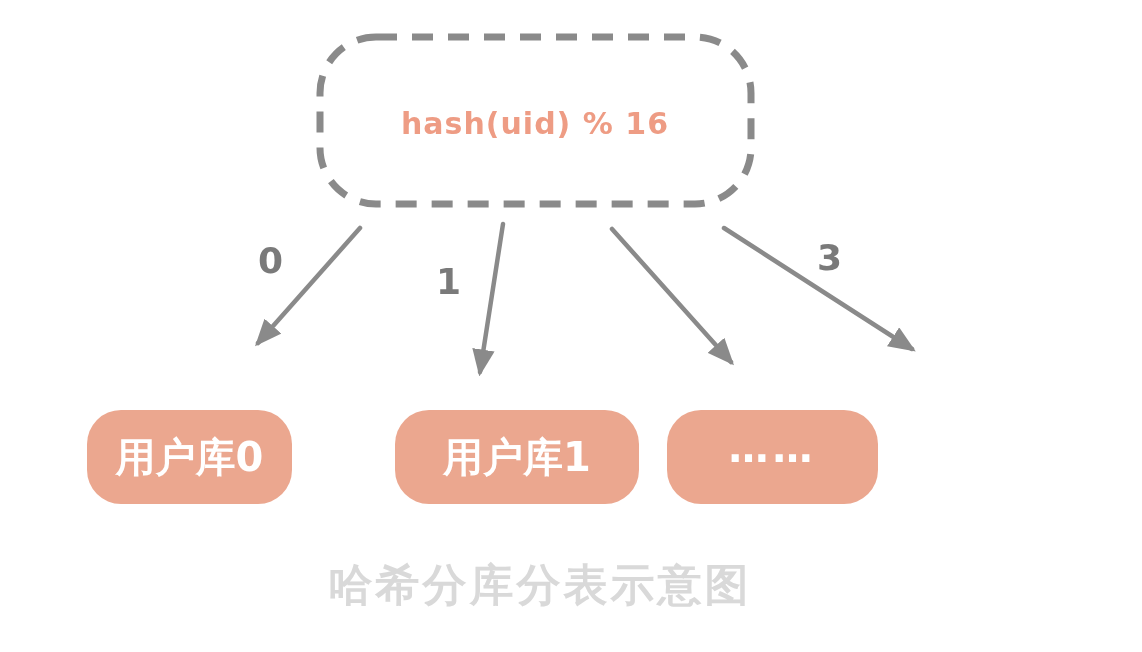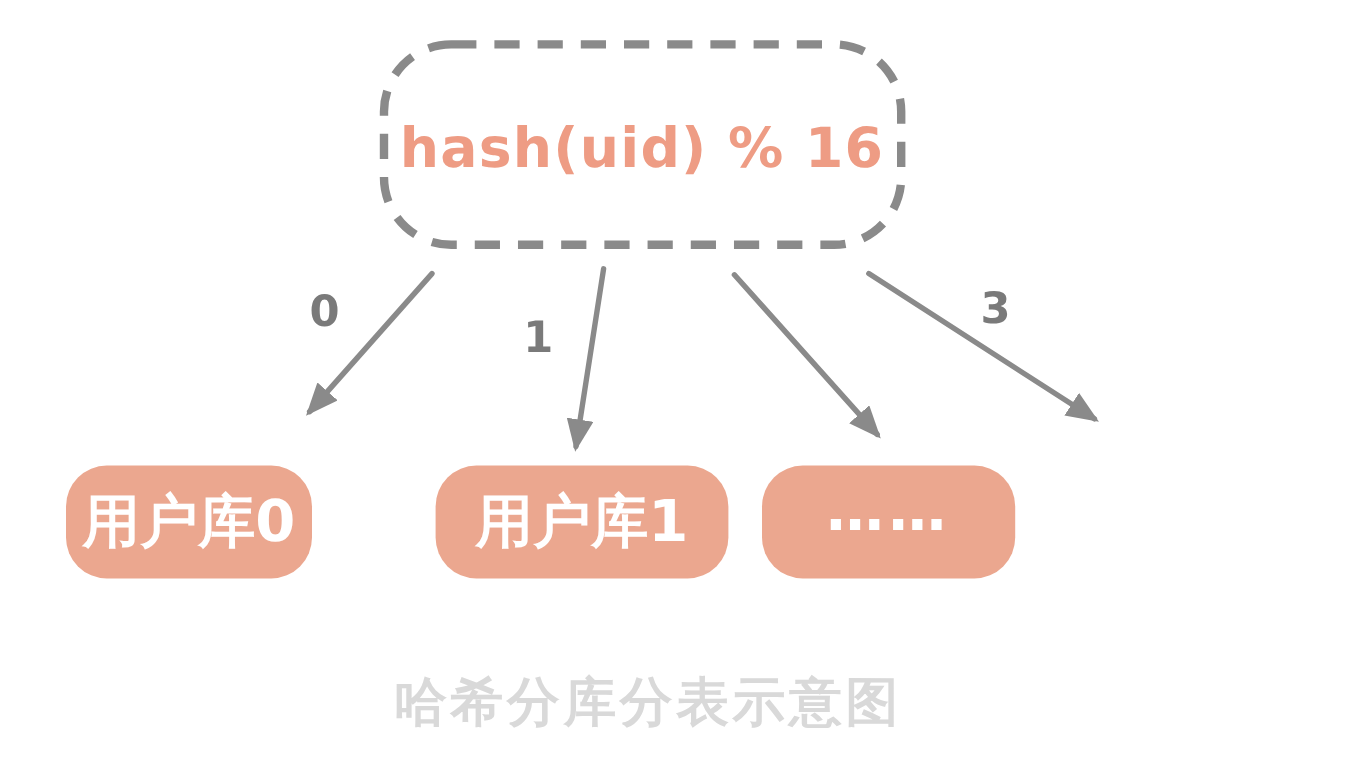--- a/index.html
+++ b/index.html
@@ -27,48 +27,49 @@
     left: 316px;
     top: 33px;
     width: 438px;
     height: 174px;
     display: flex;
     align-items: center;
     justify-content: center;
     padding-top: 6px;
     box-sizing: border-box;
     color: #EE9C84;
-    font-size: 46px;
+    font-size: 30px;
     font-weight: 600;
     letter-spacing: 1px;
     white-space: nowrap;
   }
   .arrow-label {
     position: absolute;
     color: #7A7A7A;
     font-size: 36px;
     font-weight: 600;
     line-height: 1;
   }
   .arrow-label-0 { left: 258px; top: 243px; }
   .arrow-label-1 { left: 436px; top: 264px; }
   .arrow-label-15 { left: 817px; top: 240px; }
   .shard-box {
     position: absolute;
-    top: 388px;
+    top: 410px;
     height: 94px;
     background: #EBA78F;
     border-radius: 34px;
     display: flex;
     align-items: center;
     justify-content: center;
     color: #ffffff;
-    font-size: 48px;
+    font-size: 40px;
     font-weight: 600;
     white-space: nowrap;
+    margin-left: 32px;
   }
   .shard-0 { left: 55px;  width: 205px; }
   .shard-1 { left: 363px; width: 244px; text-align: center; }
   .shard-2 { left: 635px; width: 211px; padding-bottom: 18px; box-sizing: border-box; letter-spacing: 4px; }
   .shard-3 { left: 872px; width: 218px; }
   .caption {
     position: absolute;
     left: 540px;
     top: 556px;
     transform: translateX(-50%);

